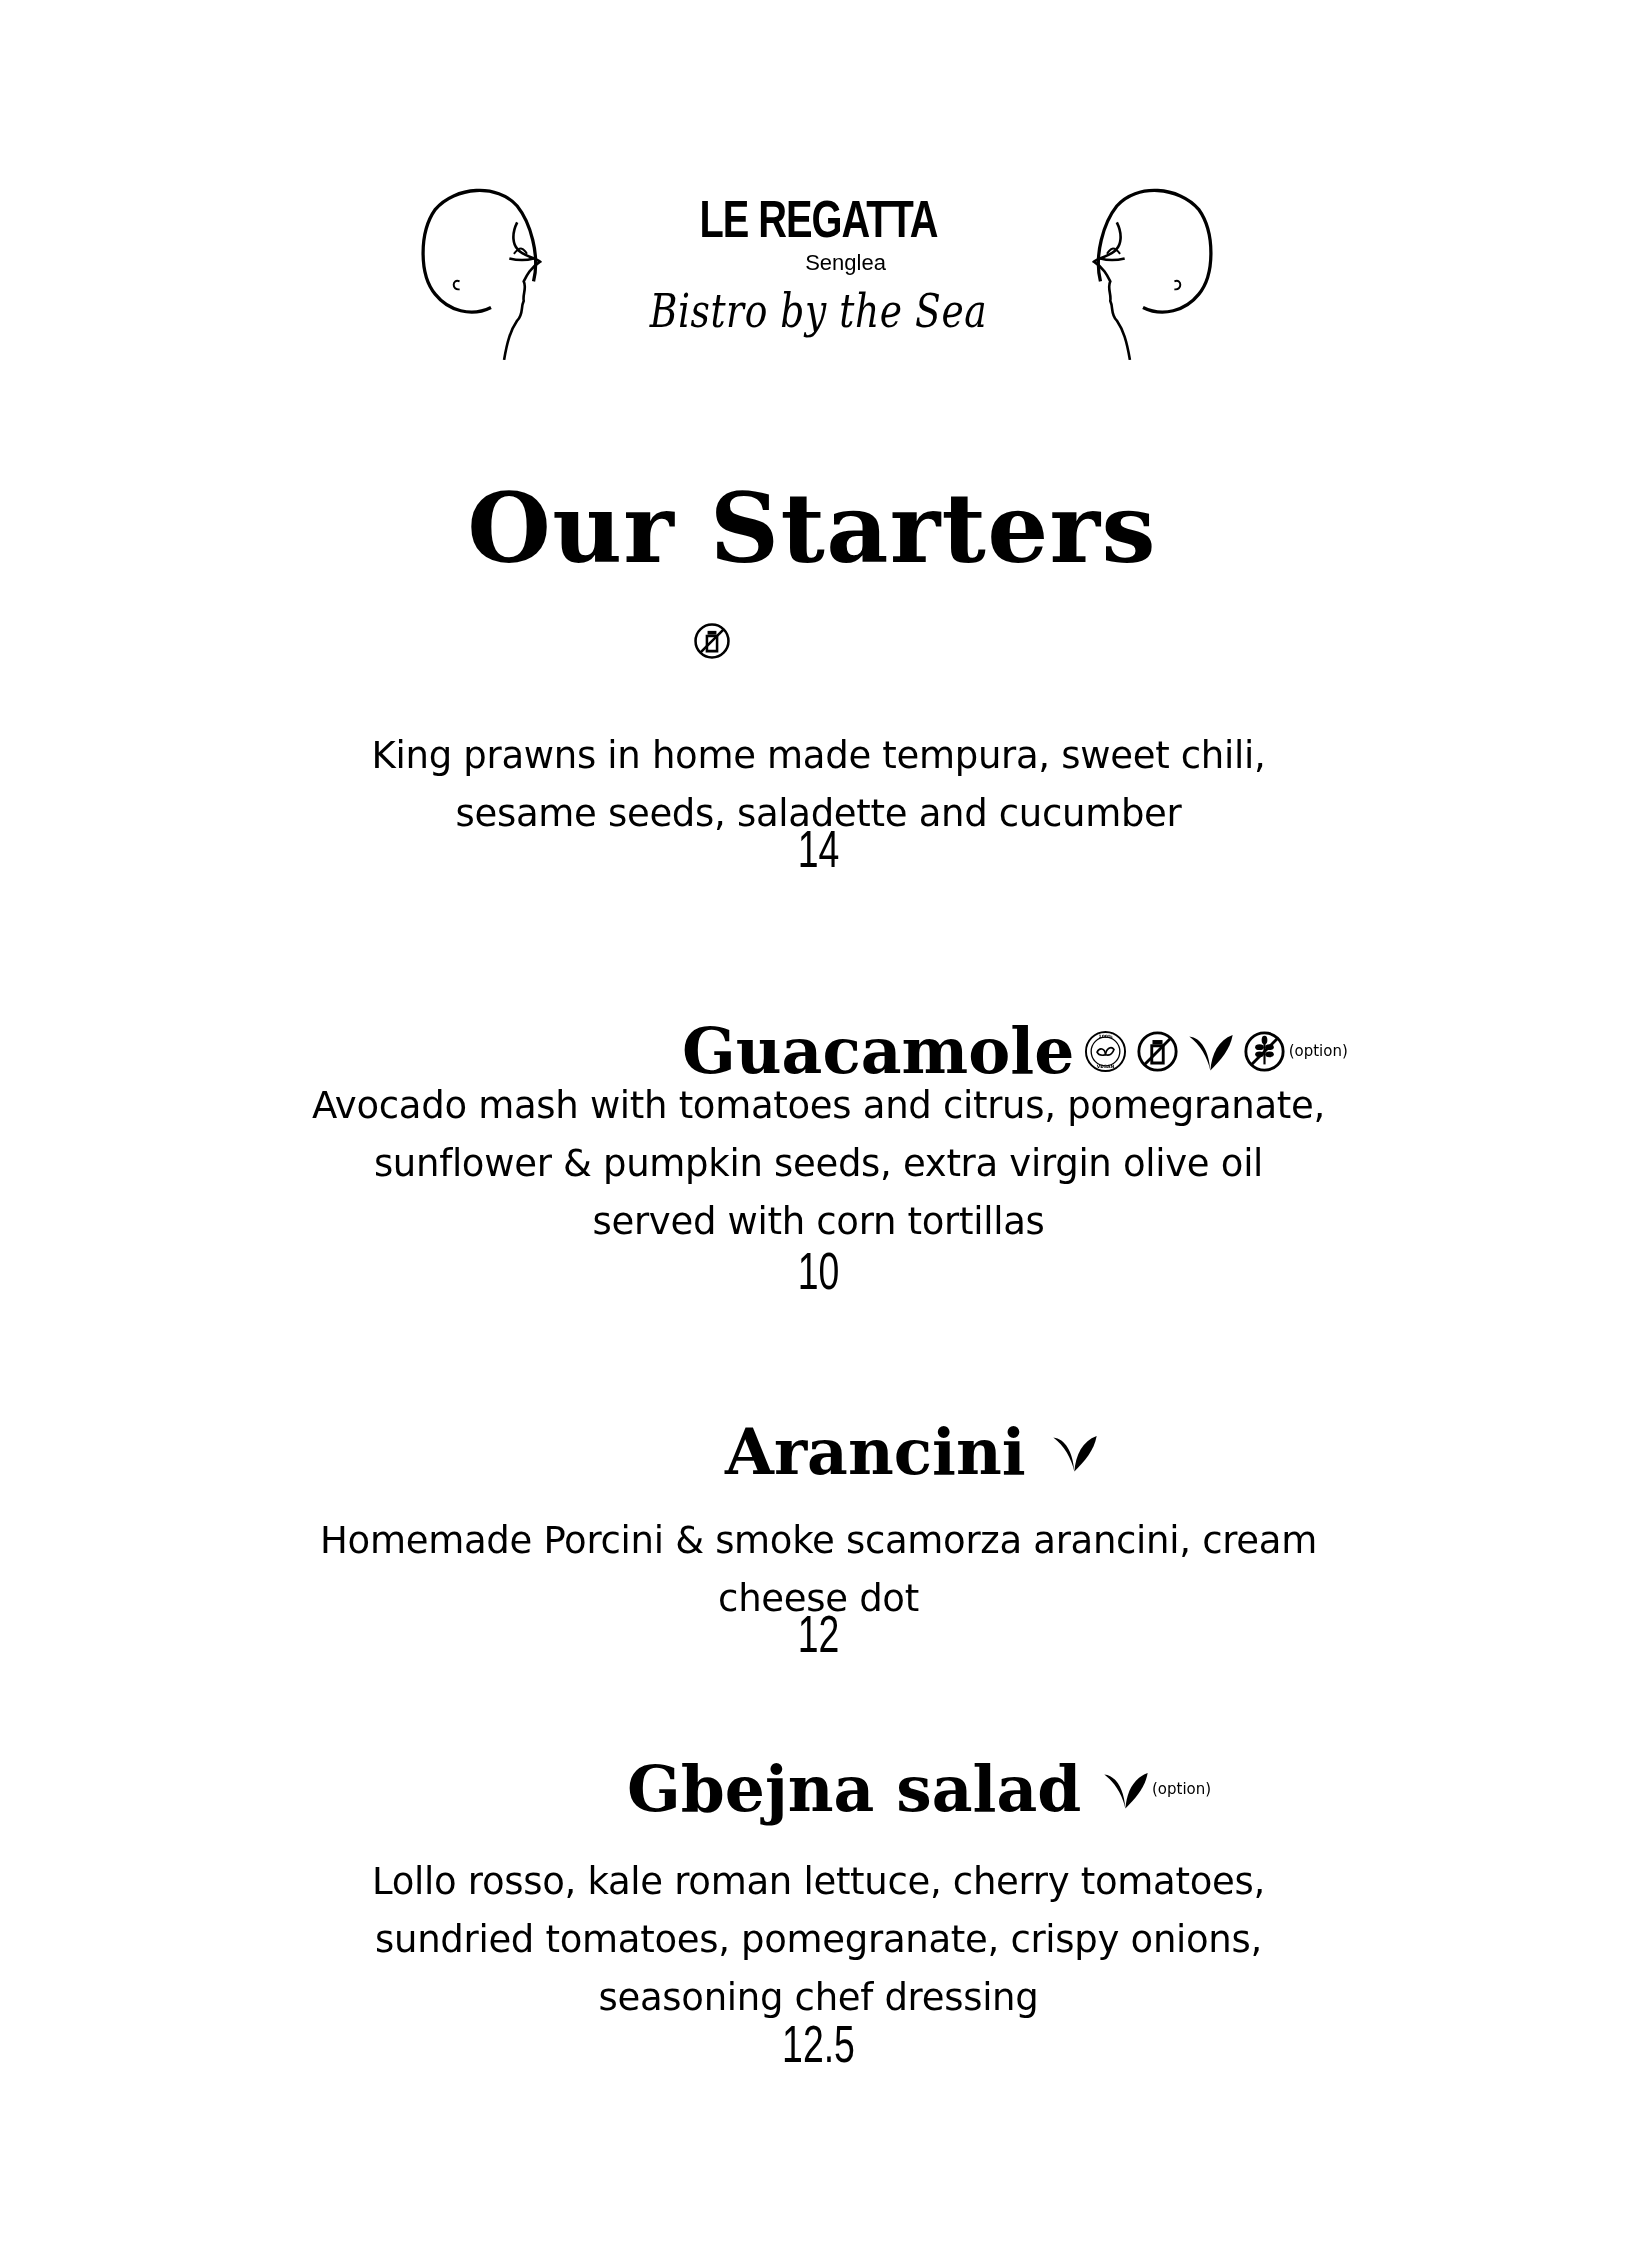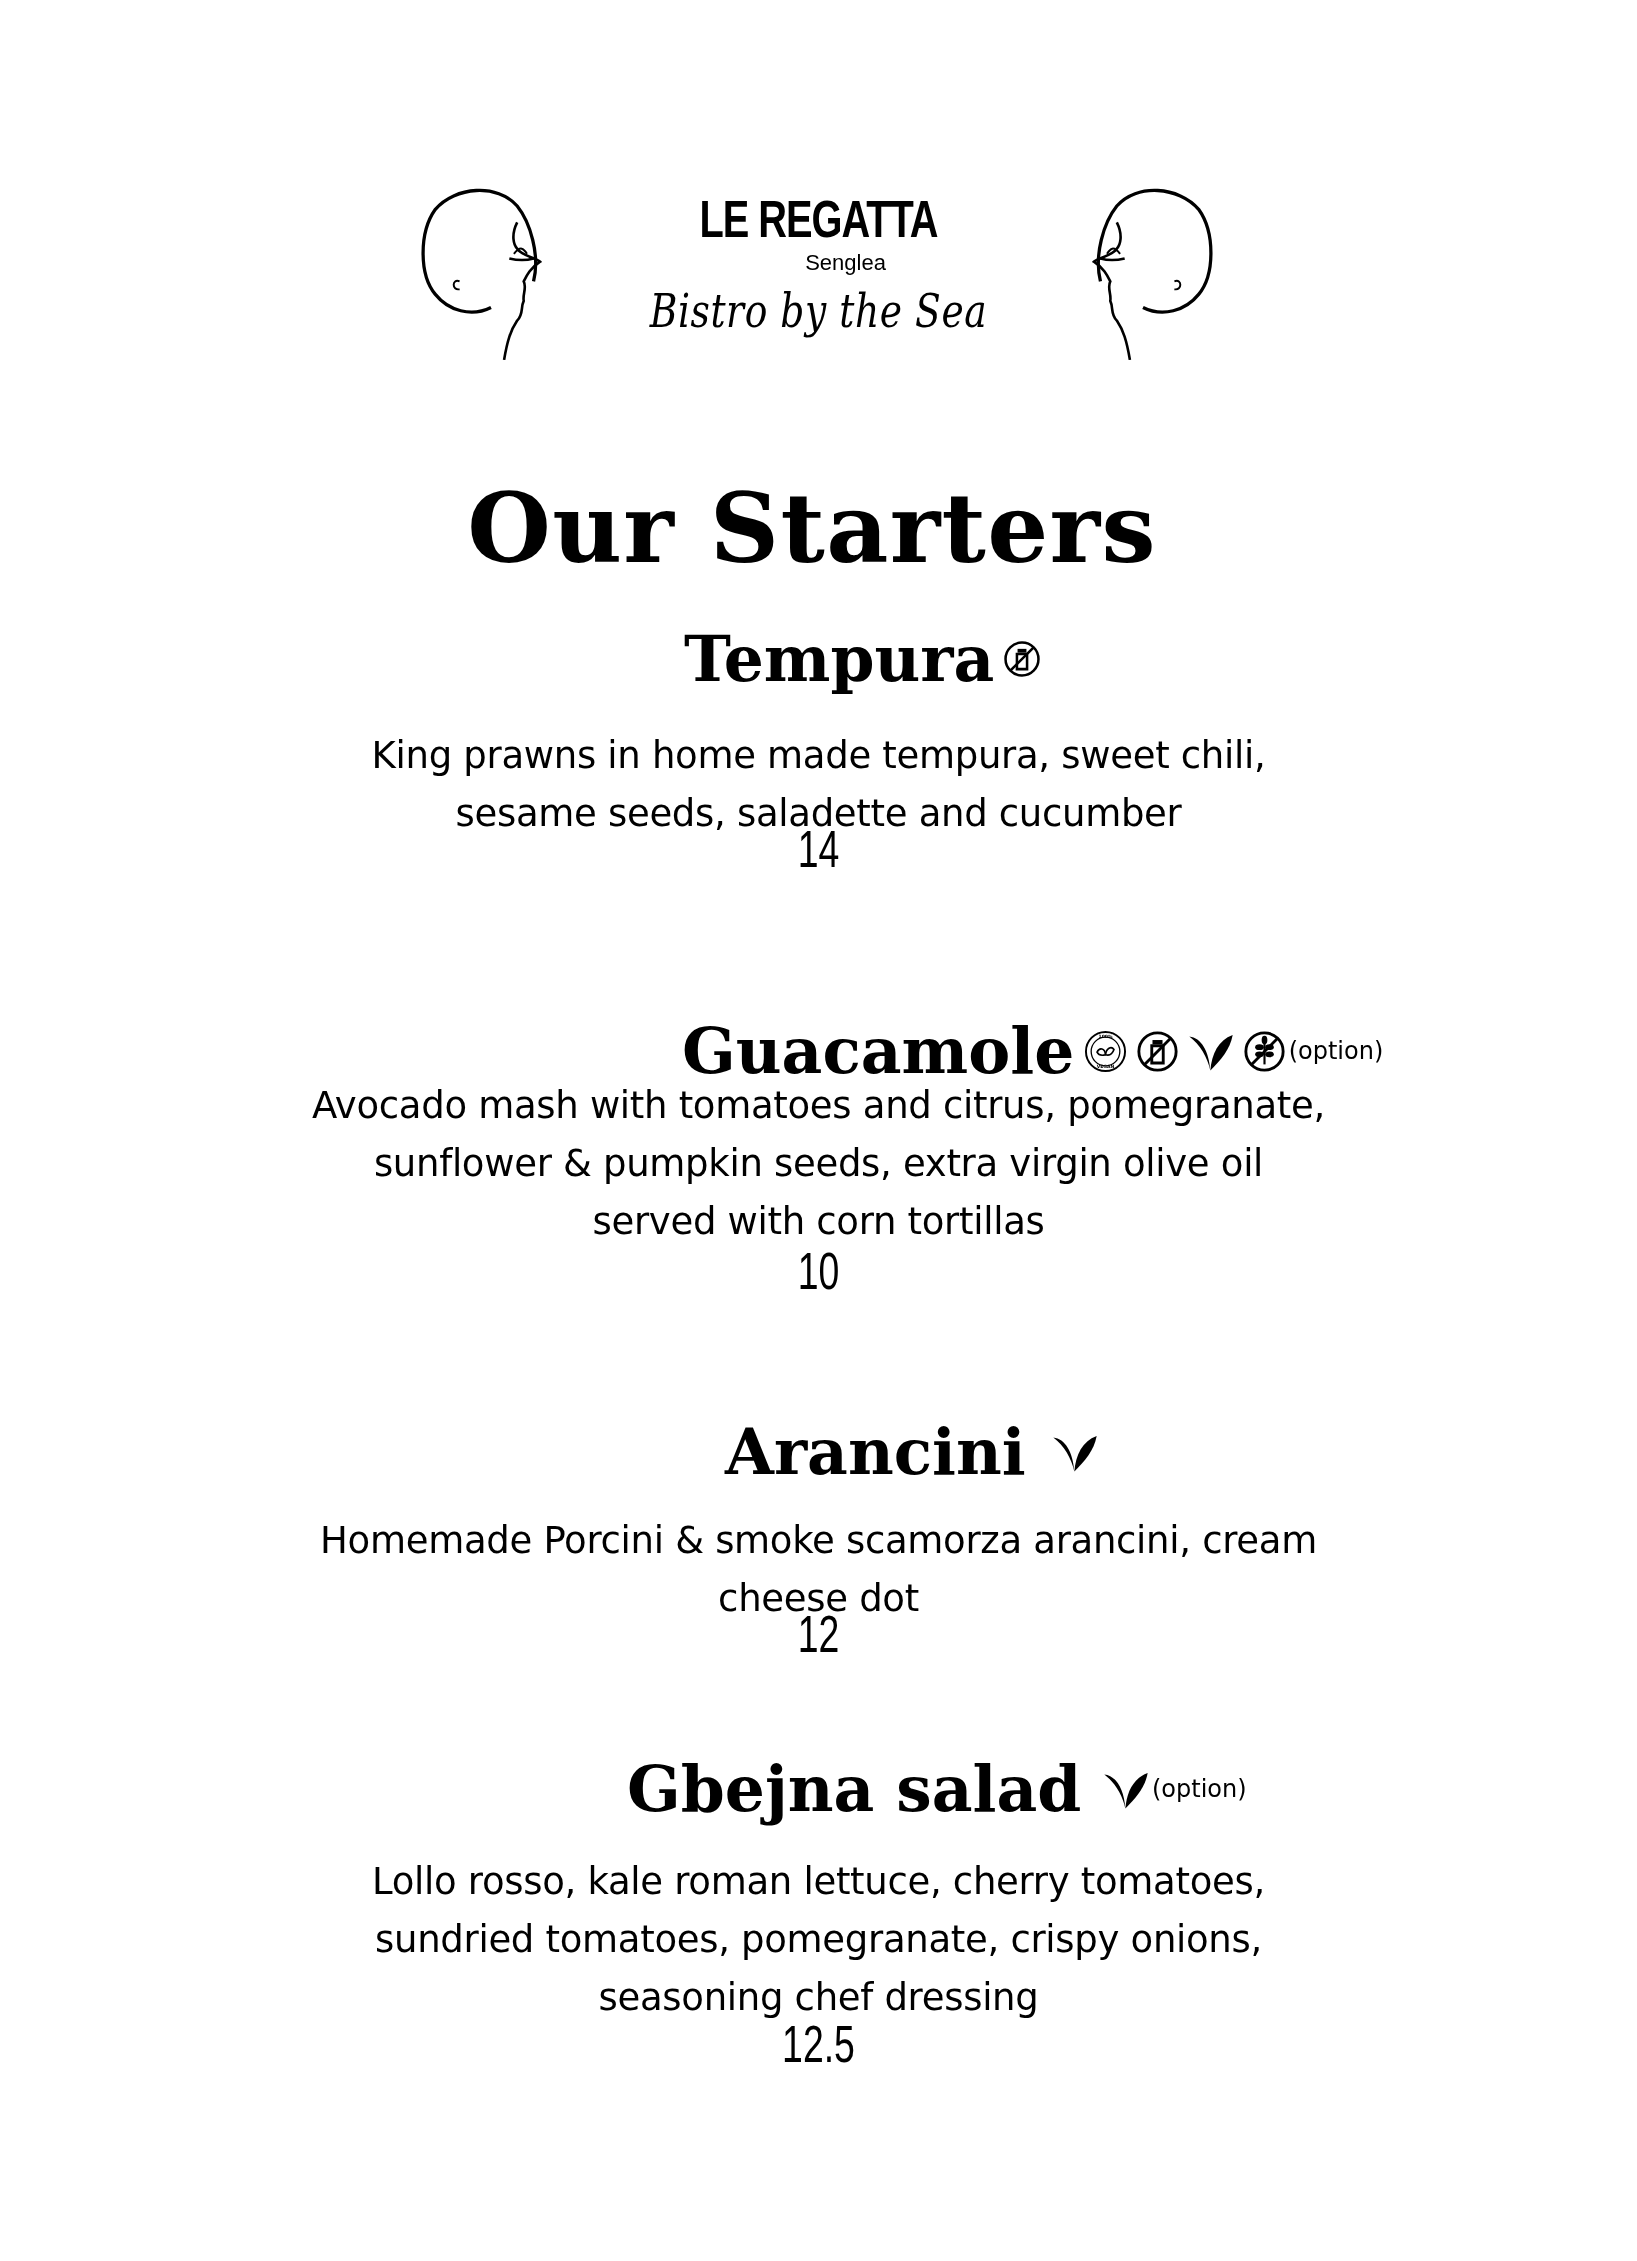--- a/index.html
+++ b/index.html
@@ -7,21 +7,21 @@
   .abs { position:absolute; }
   .center { left:0; width:1637px; text-align:center; }
   .brand { font-family:"Liberation Sans", sans-serif; font-weight:bold; font-size:51px; letter-spacing:-1.3px; transform:scaleX(0.78); transform-origin:center; }
   .town { font-family:"Liberation Sans", sans-serif; font-size:22px;padding-left:27px; }
   .tagline { font-family:"DejaVu Serif", serif; font-style:italic; font-size:47px; font-weight:normal; transform:scaleX(0.8); letter-spacing:0.7px; }
   .page-title { font-family:"DejaVu Serif", serif; font-size:96px; font-weight:bold; letter-spacing:1.3px; }
   .dish-title { font-family:"DejaVu Serif", serif; font-size:63px; font-weight:bold; white-space:nowrap; }
   .desc { font-family:"DejaVu Sans", sans-serif; font-size:37px; font-weight:normal; line-height:58px; letter-spacing:-0.3px;margin-top:16px; }
   .price { font-family:"Liberation Sans", sans-serif; font-size:52px; transform:scaleX(0.72); }
   .icon { display:inline-block; vertical-align:middle; margin-left:9.2px; }
-  .opt { font-family:"DejaVu Sans", sans-serif; font-size:24px; font-weight:normal; vertical-align:-11.8px; margin-left:2.6px; }
+  .opt { font-family:"DejaVu Sans", sans-serif; font-size:15px; font-weight:normal; vertical-align:-11.8px; margin-left:2.6px; }
   .title-row { display:flex; align-items:center; }
 </style>
 </head>
 <body>
 
 <div>
 
   <svg class="abs" style="left:419px;top:183px;" width="144" height="177" viewBox="0 0 220 270">
     <path d="M175 150 C185 110 170 60 150 35 C120 0 55 5 25 40 C0 75 0 140 25 170 C45 195 80 205 110 190" fill="none" stroke="#000" stroke-width="5"></path>
     <path d="M150 60 C140 80 145 95 150 100 C155 110 180 115 185 120 C170 130 165 140 160 150 C165 160 158 170 160 180 C155 190 160 200 150 210 C140 225 135 240 130 270" fill="none" stroke="#000" stroke-width="4"></path>
@@ -41,21 +41,20 @@
   </svg>
   <div class="abs center brand" style="top:190px;">LE REGATTA</div>
   <div class="abs center town" style="top:250px;">Senglea</div>
   <div class="abs center tagline" style="top:283px;">Bistro by the Sea</div>
 </div>
 
 <div class="abs center page-title" style="top:472px; left:-6.5px;">Our Starters</div>
 
 <div>
   <div class="abs title-row" style="top:622px; left:684px;">
-    <span class="dish-title">Tempura</span>
     <svg class="icon" width="38" height="38" viewBox="0 0 60 60">
       <circle cx="30" cy="30" r="26" fill="none" stroke="#000" stroke-width="4"></circle>
       <rect x="23" y="14" width="14" height="6" fill="#000"></rect>
       <path d="M22 22 L38 22 L38 46 L22 46 Z" fill="none" stroke="#000" stroke-width="4"></path>
       <line x1="12" y1="48" x2="48" y2="12" stroke="#000" stroke-width="4"></line>
     </svg>
   </div>
   <div class="abs center desc" style="top:711px;">
     <div>King prawns in home made tempura, sweet chili,</div>
     <div>sesame seeds, saladette and cucumber</div>

